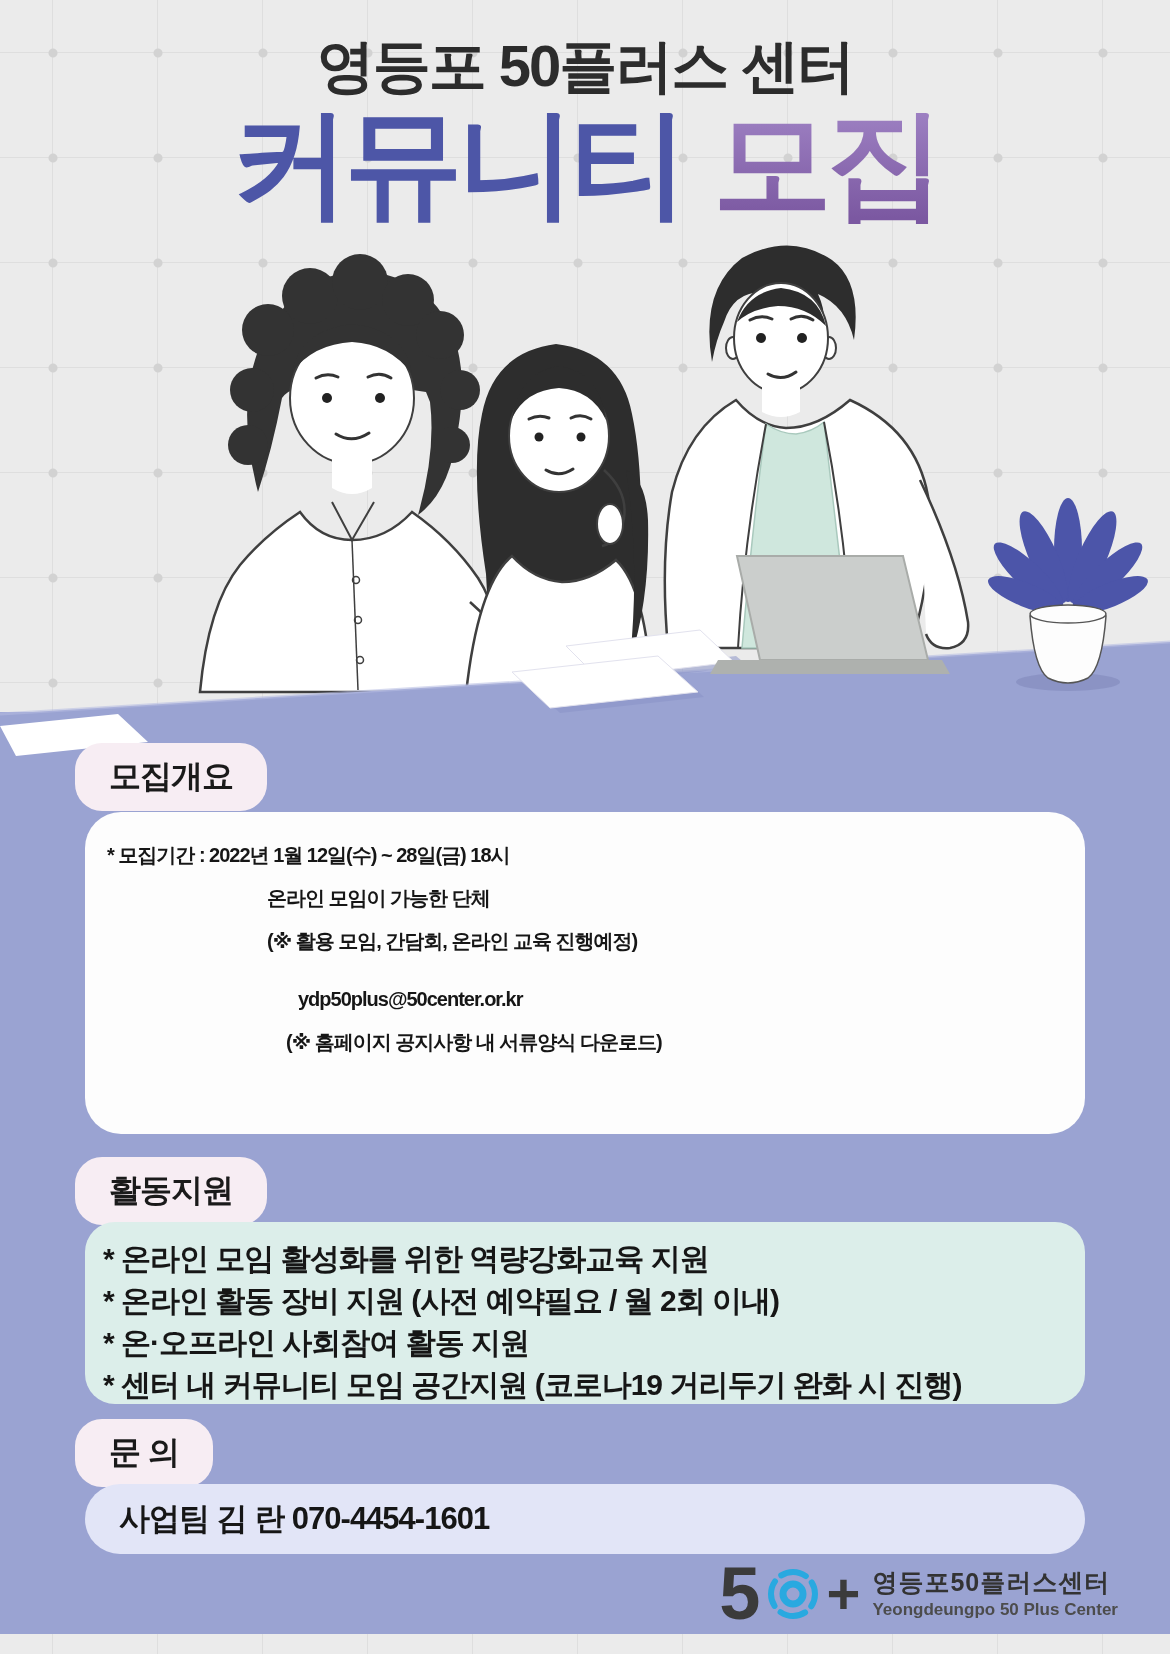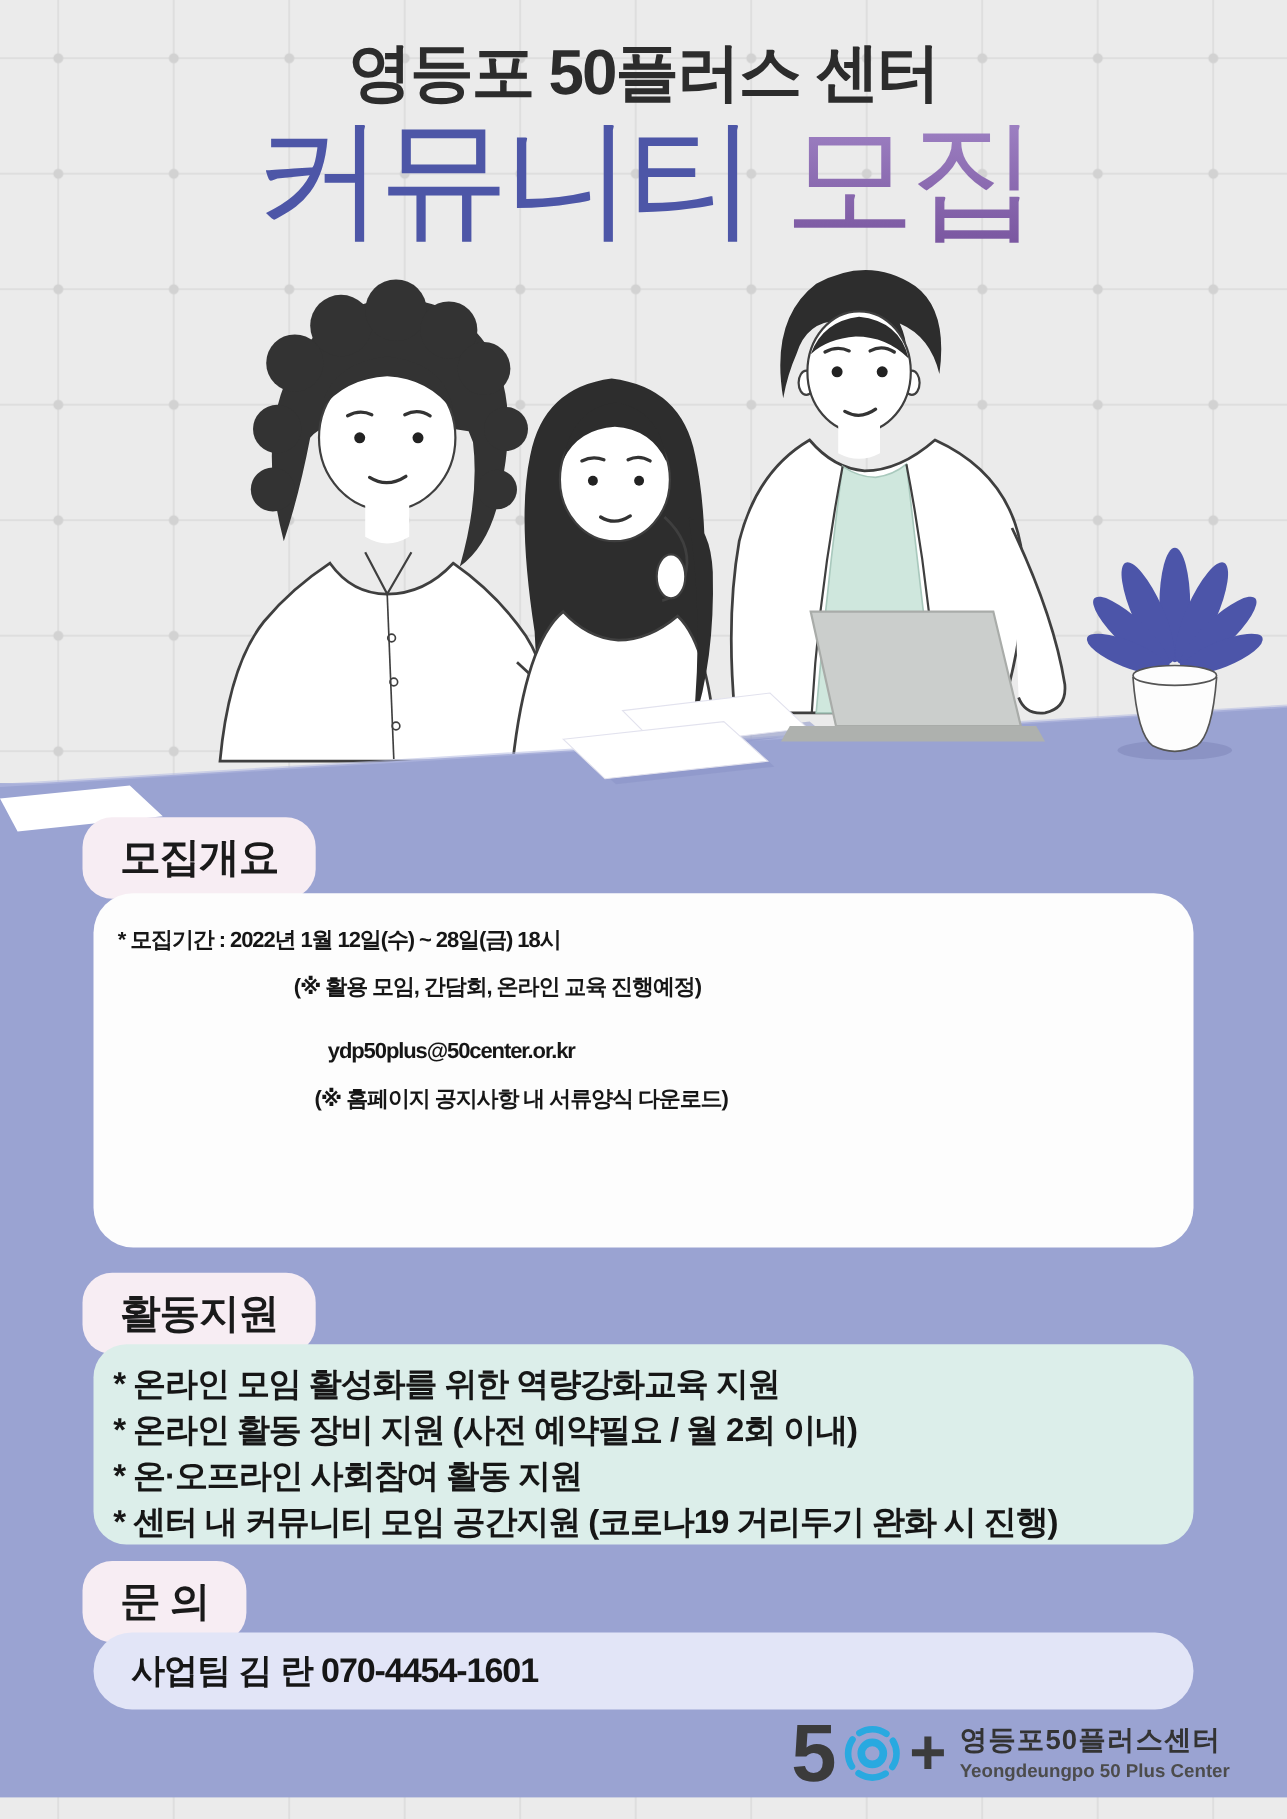--- a/index.html
+++ b/index.html
@@ -11,32 +11,32 @@
       linear-gradient(to right, #dedede 1.5px, rgba(222,222,222,0) 1.5px),
       linear-gradient(to bottom, #dedede 1.5px, rgba(222,222,222,0) 1.5px);
     background-size:105px 105px;
     background-position:0 0, 52px 0, 0 52px;
     font-family:"Liberation Sans","DejaVu Sans",sans-serif;
   }
   .header { position:absolute; top:34px; left:0; width:100%; text-align:center; z-index:3; }
   .subtitle {
     font-size:58px; font-weight:800; color:#2c2c2c; letter-spacing:-2px; line-height:1.1;
   }
-  .main-title { margin-top:4px; font-size:119px; font-weight:400; letter-spacing:-6px; line-height:1.02; }
+  .main-title { margin-top:4px; font-size:119px; font-weight:700; letter-spacing:-6px; line-height:1.02; }
   .t1 { color:#4d56a7; }
   .t2 {
     margin-left:30px;
     background:linear-gradient(180deg,#a286c7 0%,#7b58a1 92%);
     -webkit-background-clip:text; background-clip:text; color:transparent;
   }
   .purple-fill { position:absolute; top:712px; left:0; width:100%; height:922px; background:#9aa3d2; z-index:1; }
   .illustration { position:absolute; top:236px; left:0; z-index:2; }
   .pill {
     position:absolute; left:75px; z-index:3;
-    background:#f7edf3; color:#1a1a1a; font-weight:800; font-size:37px;
+    background:#f7edf3; color:#1a1a1a; font-weight:800; font-size:32px;
     padding:12px 34px; border-radius:27px; letter-spacing:-1px;
   }
   .pill-overview { top:743px; }
   .pill-support  { top:1157px; }
   .pill-contact  { top:1419px; }
   .panel {
     position:absolute; left:85px; width:1000px; z-index:3; box-sizing:border-box;
     font-weight:800; color:#161616; letter-spacing:-1px;
   }
   .panel-overview {
@@ -167,20 +167,21 @@
       <ellipse cx="1068" cy="566" rx="12" ry="40" fill="#4c55a9" transform="rotate(-68 1068 612)"></ellipse>
       <ellipse cx="1068" cy="566" rx="12" ry="40" fill="#4c55a9" transform="rotate(68 1068 612)"></ellipse>
       <path d="M1030,616 Q1034,668 1048,678 Q1068,688 1088,678 Q1102,668 1106,616 Z" fill="#fdfdfd" stroke="#555" stroke-width="1.5"></path>
       <ellipse cx="1068" cy="614" rx="38" ry="9" fill="#fdfdfd" stroke="#555" stroke-width="1.5"></ellipse>
     </g>
   </svg>
 
   <div class="pill pill-overview">모집개요</div>
   <div class="panel panel-overview">
     <div>* 모집기간 : 2022년 1월 12일(수) ~ 28일(금) 18시</div>
+    <div class="ind-a">온라인 모임이 가능한 단체</div>
     <div class="ind-a">(※ 활용 모임, 간담회, 온라인 교육 진행예정)</div>
     <div class="ind-b">ydp50plus@50center.or.kr</div>
     <div class="ind-c">(※ 홈페이지 공지사항 내 서류양식 다운로드)</div>
   </div>
 
   <div class="pill pill-support">활동지원</div>
   <div class="panel panel-support">
     <div>* 온라인 모임 활성화를 위한 역량강화교육 지원</div>
     <div>* 온라인 활동 장비 지원 (사전 예약필요 / 월 2회 이내)</div>
     <div>* 온·오프라인 사회참여 활동 지원</div>

